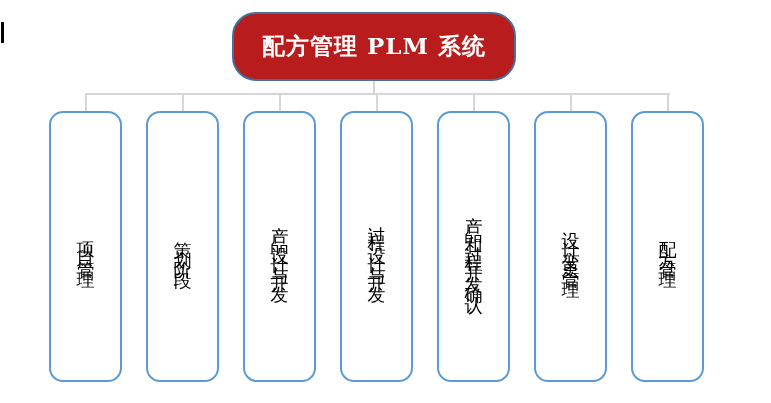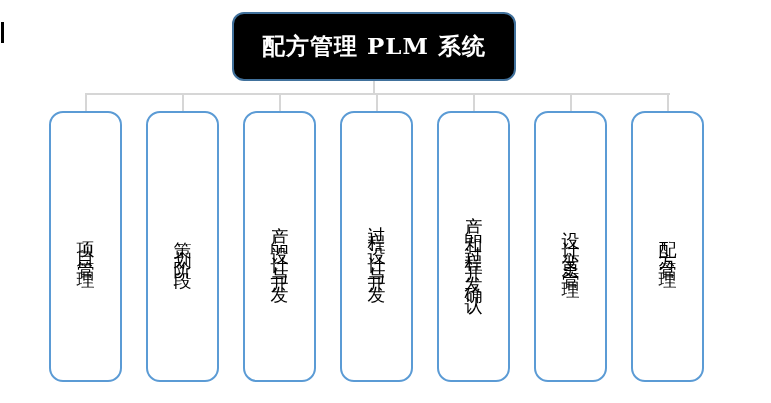--- a/index.html
+++ b/index.html
@@ -17,23 +17,23 @@
     left: 1px; top: 22px;
     width: 3px; height: 21px;
     background: #000000;
   }
   
   .title-node {
     position: absolute;
     left: 232px; top: 12px;
     width: 284px; height: 69px;
     box-sizing: border-box;
-    background: #000000;
+    background: #b91c1c;
     border: 2px solid #41719c;
-    border-radius: 12px;
+    border-radius: 24px;
     display: flex; align-items: center; justify-content: center;
     color: #ffffff;
     font-weight: bold;
     font-size: 23px;
     letter-spacing: 1px;
     white-space: nowrap;
   }
   
   .connector { position: absolute; background: #d6d6d6; }
   .c-title-stub { left: 373px; top: 81px; width: 2px; height: 13px; }

